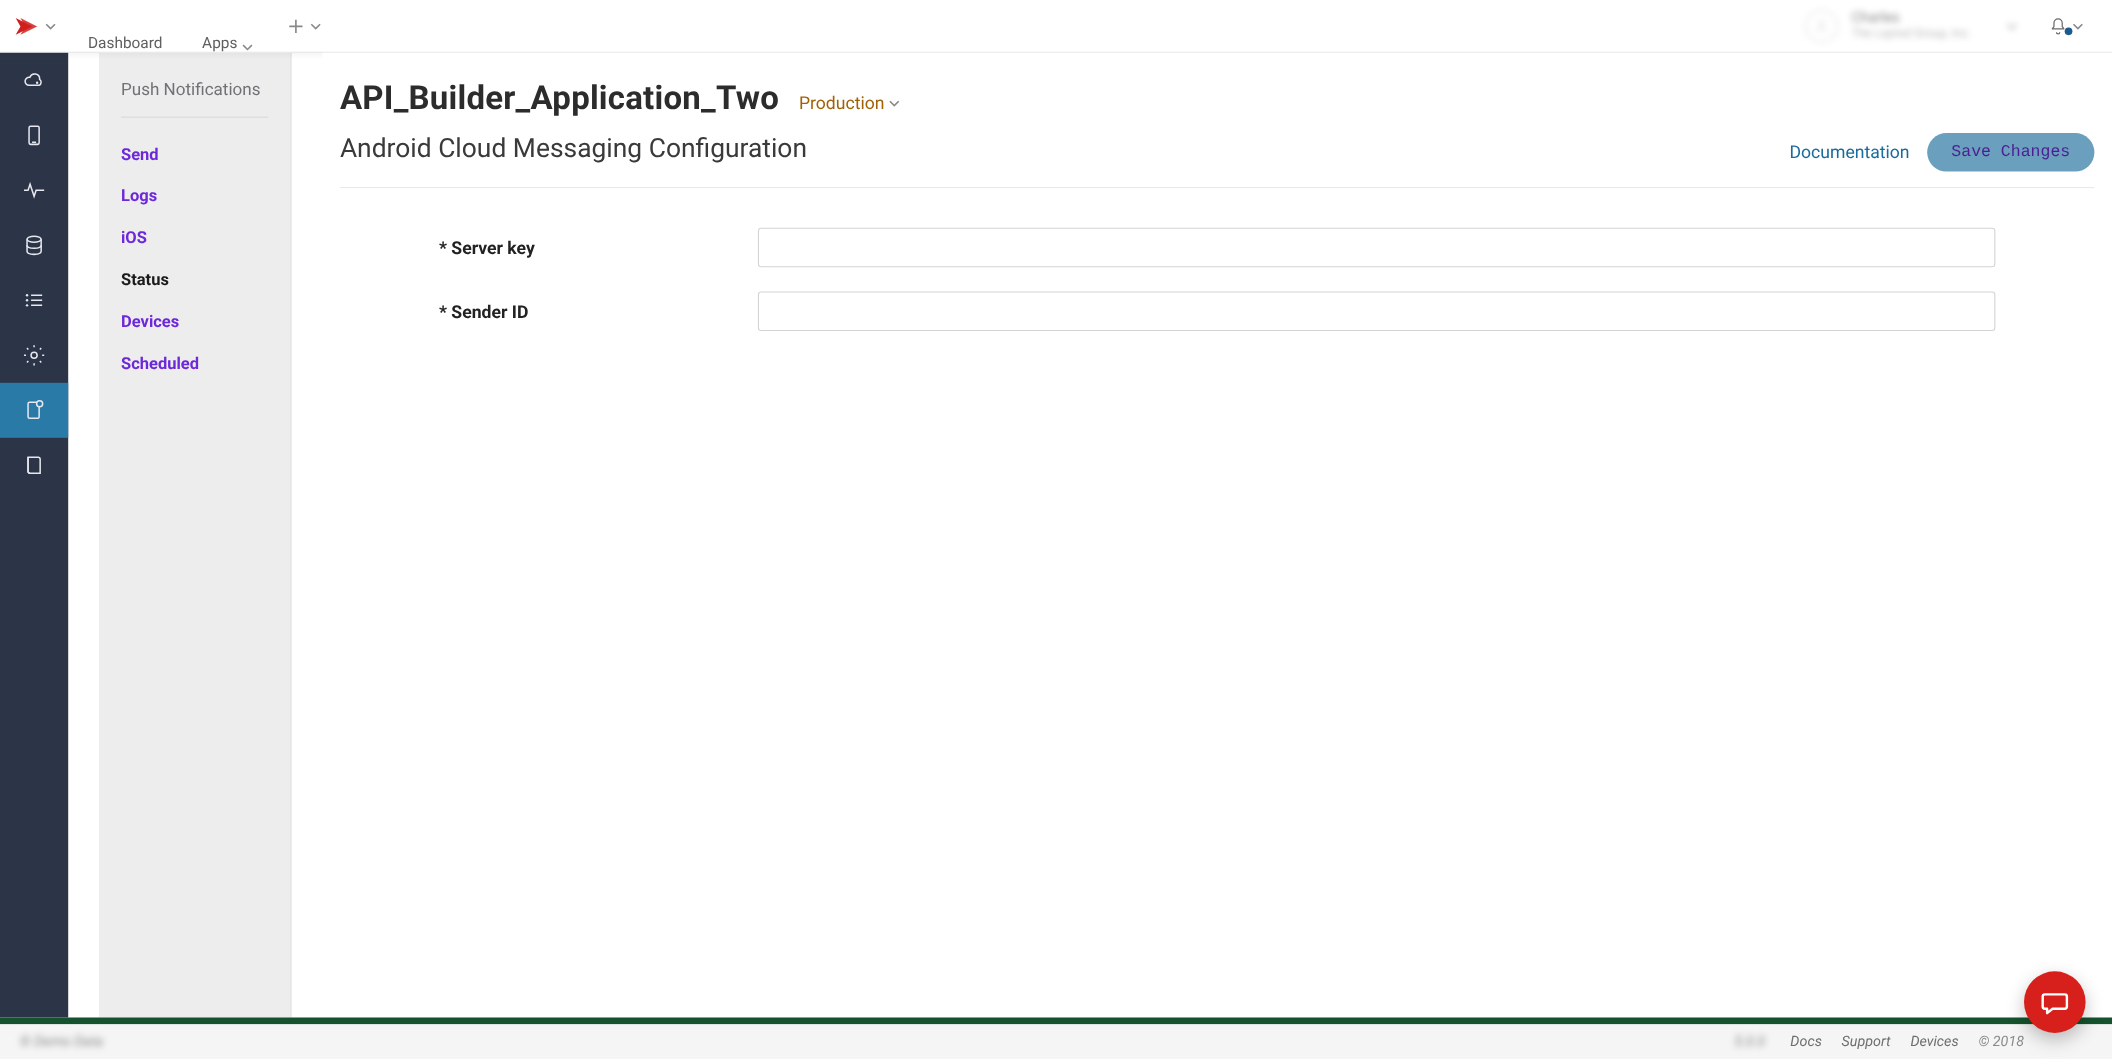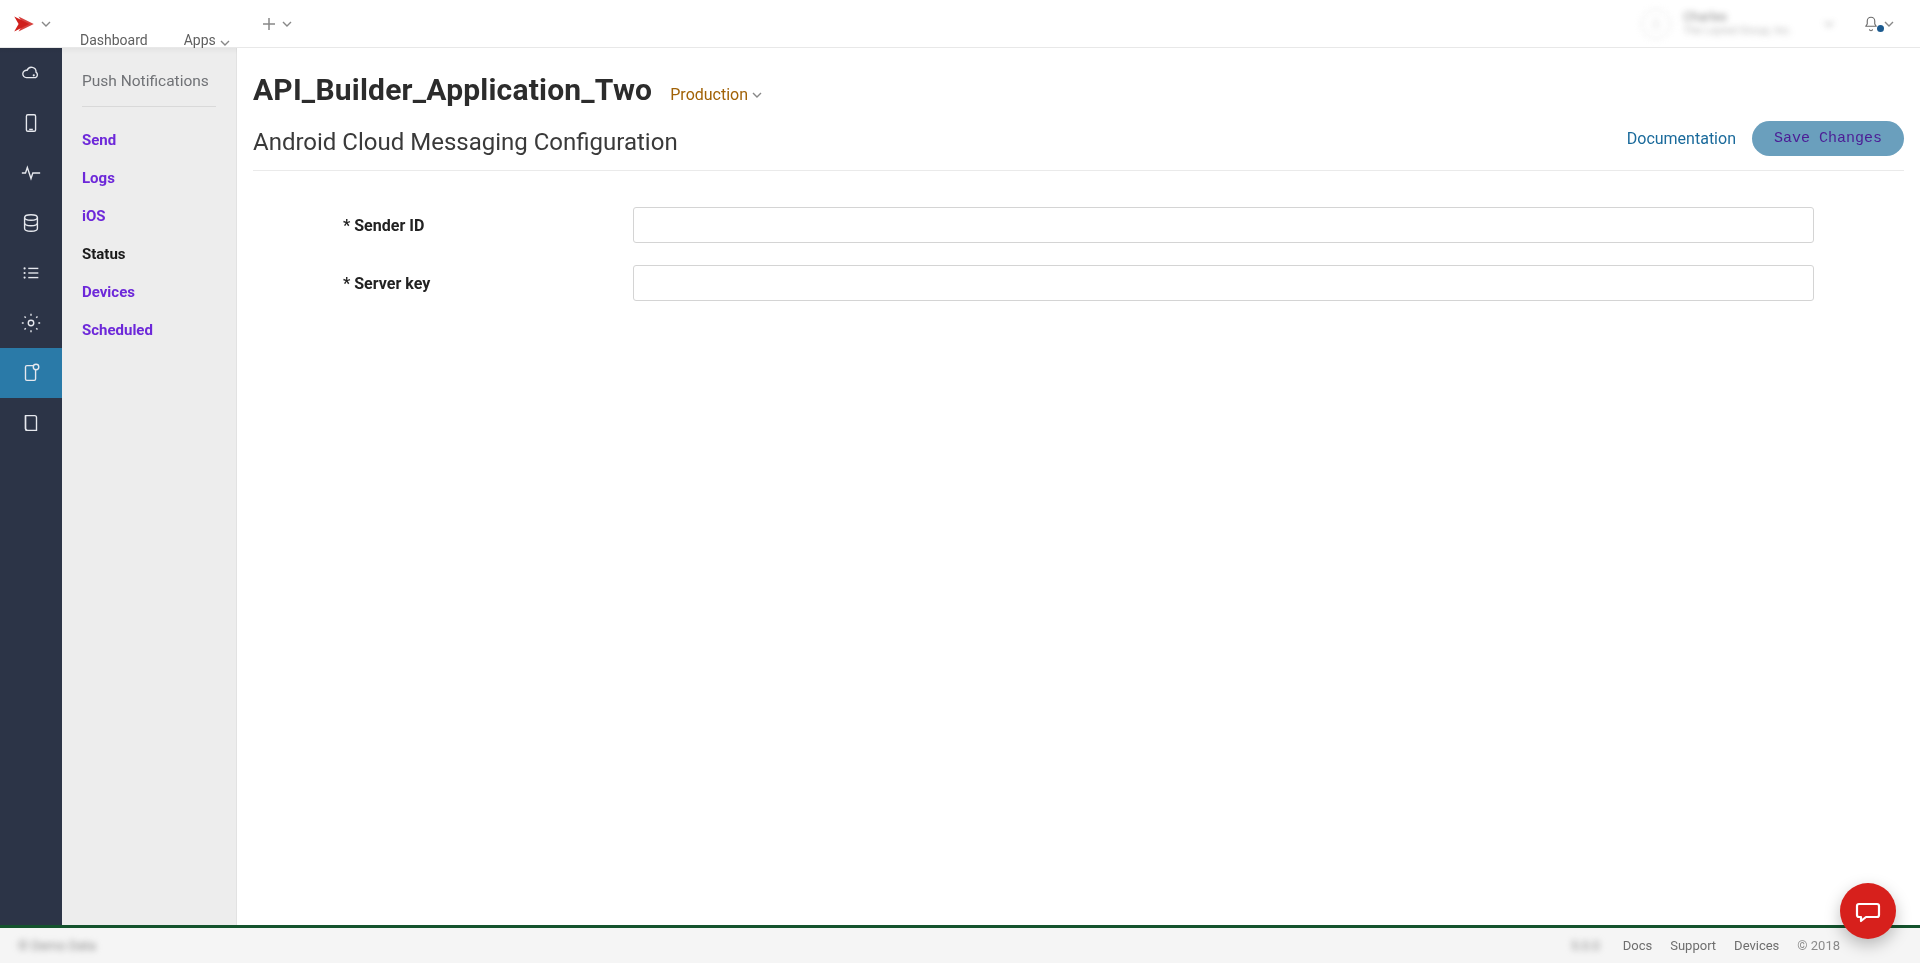--- a/index.html
+++ b/index.html
@@ -24,55 +24,55 @@
     .user-org { font-size: 11px; color: #9a9a9a; }
     .user-chev { margin-left: 20px; }
     .bell-wrap { position: relative; display: flex; align-items: center; padding: 0 6px; cursor: pointer; margin-left: 10px; }
     .bell-wrap svg.bell { width: 18px; height: 18px; }
     .bell-dot { position: absolute; top: 10px; right: 16px; width: 7px; height: 7px; background: #1b5a8f; border-radius: 50%; }
     
     
     .gradient-strip { position: absolute; top: 48px; left: 0; right: 0; height: 6px; background: linear-gradient(to bottom, rgba(0,0,0,0.04), rgba(0,0,0,0)); pointer-events: none; }
 
     
-    .shell { display: flex; height: calc(963px - 48px); }
+    .shell { display: flex; height: calc(963px - 48px); gap: 28px; }
     
     
     .rail { width: 62px; background: #2c3447; display: flex; flex-direction: column; }
     .rail-item { width: 62px; height: 50px; display: flex; align-items: center; justify-content: center; cursor: pointer; color: #e6e8ee; }
     .rail-item svg { width: 22px; height: 22px; stroke: #e6e8ee; fill: none; stroke-width: 1.5; }
     .rail-item.active { background: #2a7aa8; }
     
     
     .sidebar { width: 175px; background: #ededed; border-right: 1px solid #e2e2e2; padding: 24px 0 0 0; }
     .sidebar-title { padding: 0 20px 16px 20px; color: #707276; font-size: 15.5px; }
     .sidebar-divider { margin: 0 20px 14px 20px; border: none; border-top: 1px solid #d9d9d9; }
     .sidebar-item { display: block; padding: 10px 20px; font-size: 15px; color: #6d28d9; cursor: pointer; font-weight: bold; }
     .sidebar-item.active { color: #1a1a1a; font-weight: 700; }
     
     
     .main { flex: 1; background: #fff; padding: 24px 16px 0 16px; position: relative; display: flex; flex-direction: column; }
     .page-titlebar { display: flex; align-items: baseline; gap: 18px; }
     .page-title { font-size: 30px; font-weight: 700; color: #2c2c2c; letter-spacing: 0.2px; }
     .env-select { display: inline-flex; align-items: center; color: #a16207; font-size: 16px; cursor: pointer; }
     
-    .subhead-row { display: flex; align-items: flex-end; justify-content: space-between; margin-top: 14px; padding-bottom: 14px; border-bottom: 1px solid #eaeaea; }
+    .subhead-row { display: flex; align-items: flex-start; justify-content: space-between; margin-top: 14px; padding-bottom: 14px; border-bottom: 1px solid #eaeaea; }
     .sub-title { font-size: 24px; color: #3a3a3a; font-weight: 400; }
     .subhead-actions { display: flex; align-items: center; gap: 16px; }
     .doc-link { color: #1a6a9b; font-size: 16px; cursor: pointer; margin-left: 12px; }
     .save-btn { background: #6a9fbd; color: #4c1d95; border: none; border-radius: 18px; padding: 9px 22px; font-size: 15px; cursor: pointer; font-family: Liberation Mono, monospace; }
     
     .form-area { padding: 36px 90px 0 90px; }
     .form-row { display: flex; align-items: center; margin-bottom: 22px; }
     .form-label { width: 290px; text-align: left; font-size: 16px; font-weight: 700; color: #222; padding-left: 0; }
     .form-label .req { font-weight: 700; margin-right: 4px; }
     .form-input { flex: 1; height: 36px; border: 1px solid #d4d4d4; border-radius: 3px; padding: 0 10px; font-size: 14px; background: #fff; }
     
     
-    .footer { position: absolute; bottom: 0; left: 0; right: 0; height: 38px; background: #f5f5f5; border-top: 3px solid #14532d; display: flex; align-items: center; padding: 0 80px 0 18px; font-size: 13px; color: #8b8b8b; }
+    .footer { position: absolute; bottom: 0; left: 0; right: 0; height: 38px; background: #f5f5f5; border-top: 6px solid #14532d; display: flex; align-items: center; padding: 0 80px 0 18px; font-size: 13px; color: #8b8b8b; font-style: italic; }
     .footer-left { filter: blur(3px); }
     .footer-spacer { flex: 1; }
     .footer-version { filter: blur(3px); margin-right: 14px; }
     .footer a { color: #6e6e6e; text-decoration: none; margin: 0 9px; cursor: pointer; }
     .footer .copyright { margin-left: 9px; }
     
     
     .chat-bubble { position: absolute; right: 24px; bottom: 24px; width: 56px; height: 56px; border-radius: 50%; background: #d7201c; display: flex; align-items: center; justify-content: center; color: #fff; box-shadow: 0 6px 16px rgba(0,0,0,0.25); cursor: pointer; }
     .chat-bubble svg { width: 28px; height: 28px; }
   </style>
@@ -229,25 +229,25 @@
     <div class="subhead-row">
       <h2 class="sub-title">Android Cloud Messaging Configuration</h2>
       <div class="subhead-actions">
         <a class="doc-link">Documentation</a>
         <button class="save-btn">Save Changes</button>
       </div>
     </div>
 
     <div class="form-area">
       <div class="form-row">
+        <label class="form-label"><span class="req">*</span><span>Server key</span></label>
+        <input class="form-input" type="text" value="" style="">
+      </div>
+      <div class="form-row">
         <label class="form-label"><span class="req">*</span><span>Sender ID</span></label>
-        <input class="form-input" type="text" value="" style="">
-      </div>
-      <div class="form-row">
-        <label class="form-label"><span class="req">*</span><span>Server key</span></label>
         <input class="form-input" type="text" value="" style="">
       </div>
     </div>
   </div>
 </div>
 
 <div class="footer">
   <span class="footer-left">© Demo Data</span>
   <span class="footer-spacer"></span>
   <span class="footer-version">5.0.0</span>

